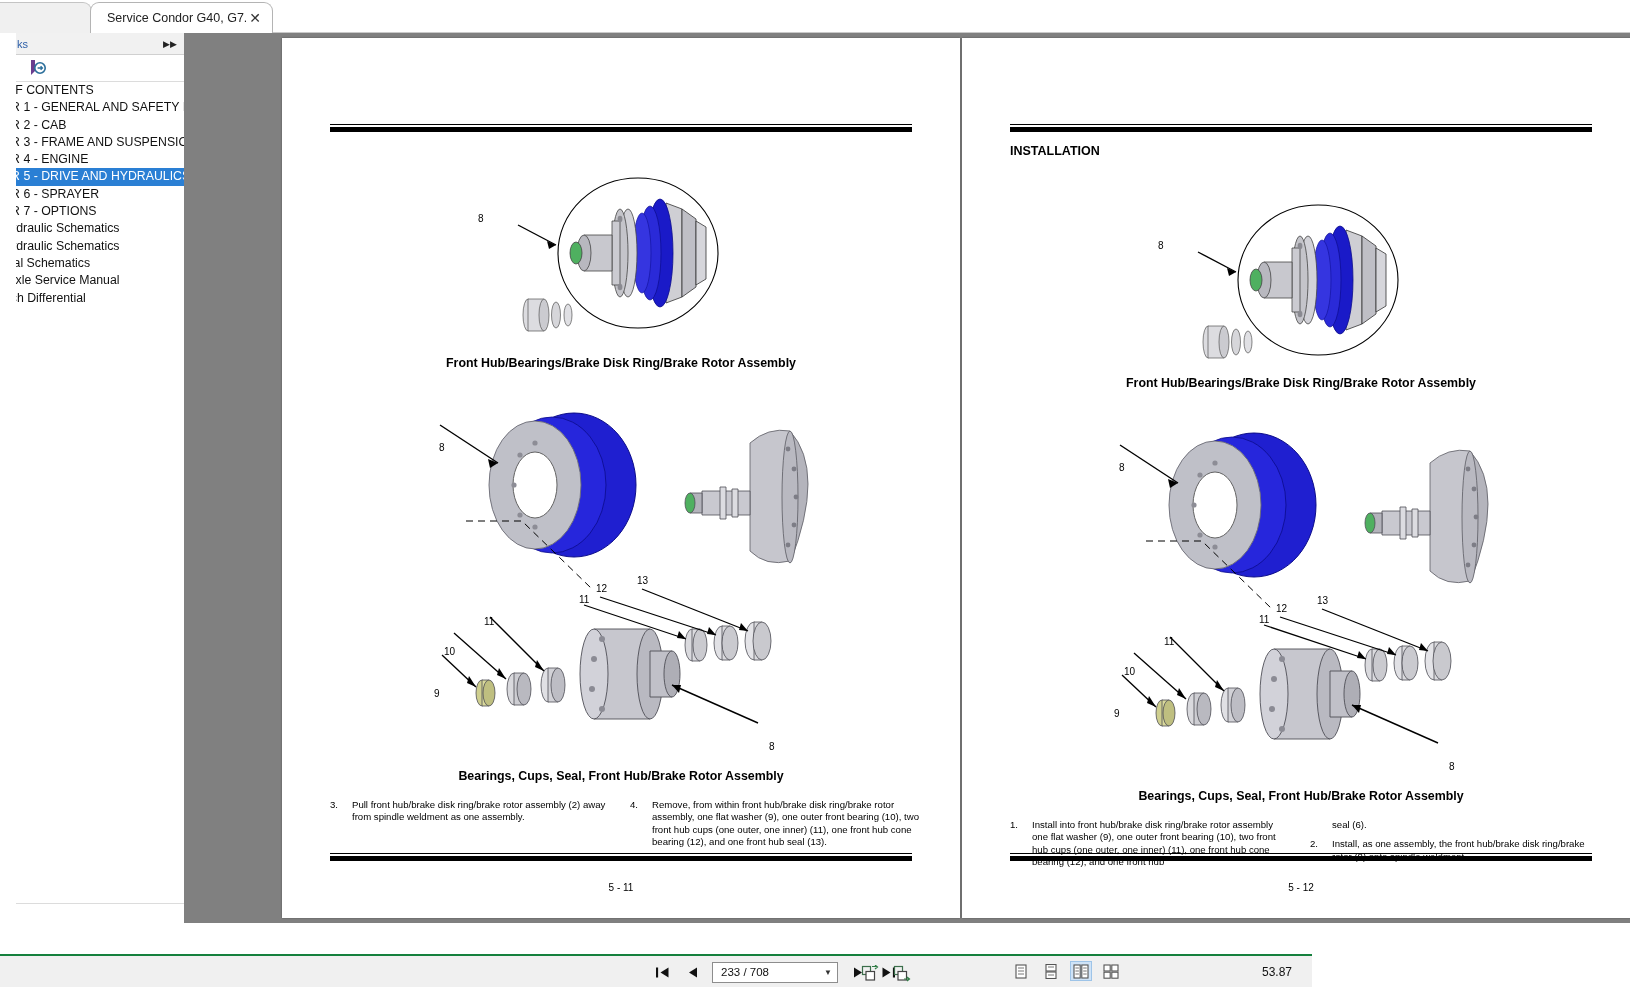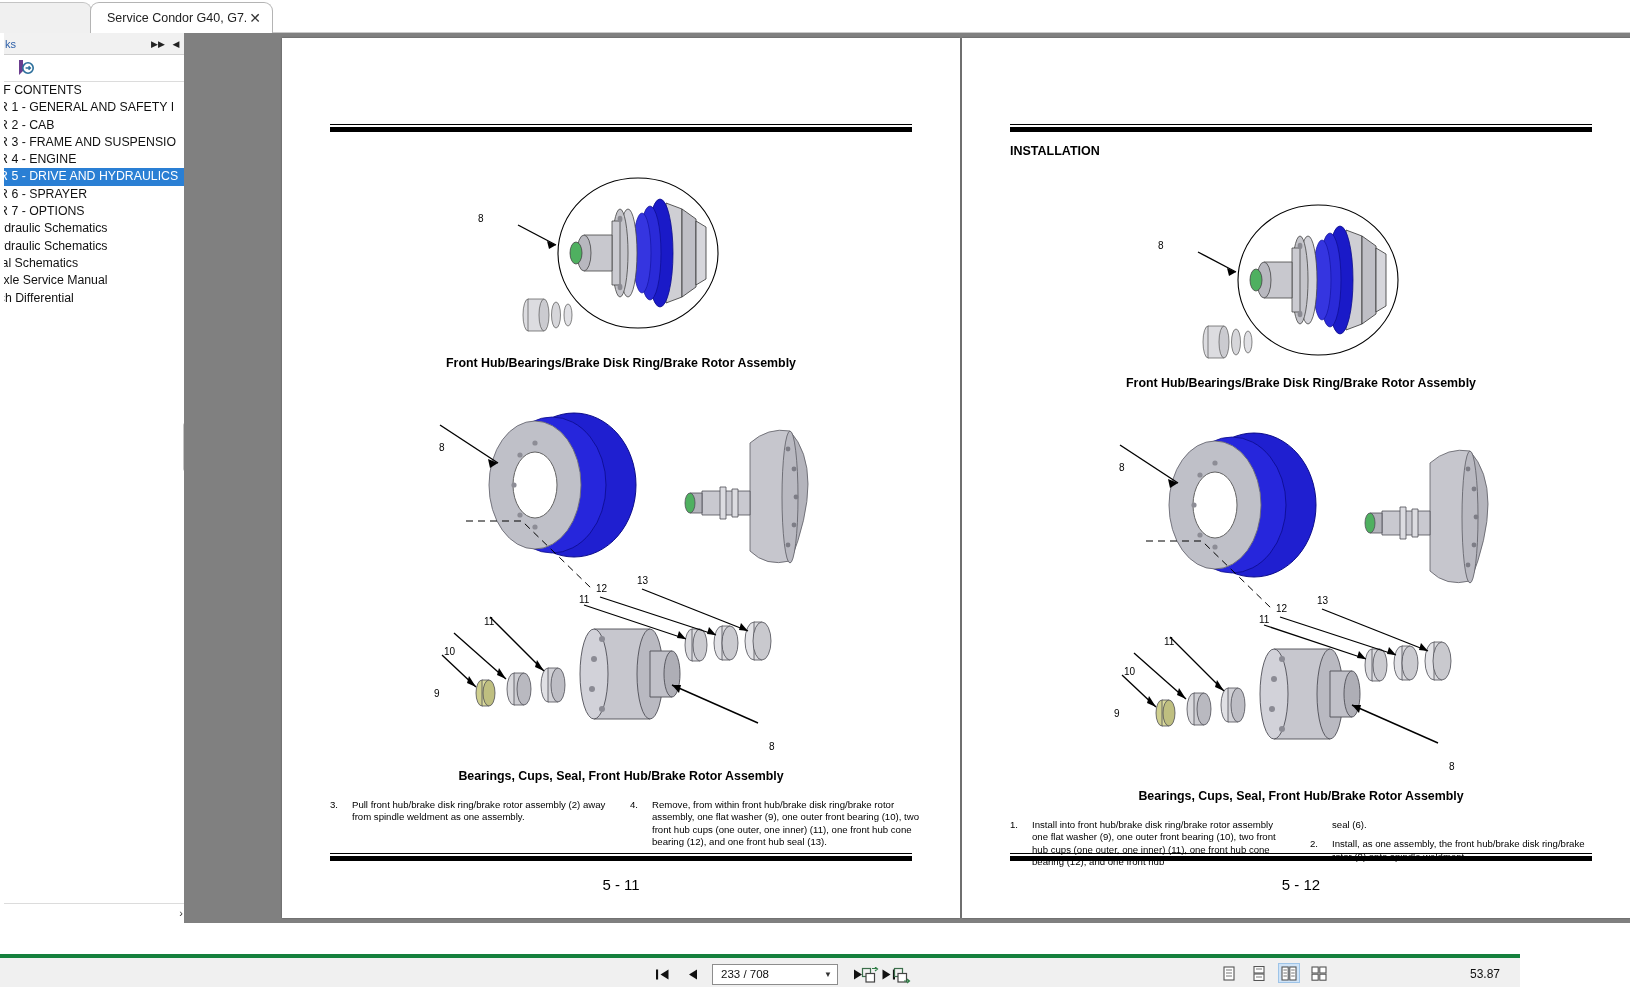--- a/index.html
+++ b/index.html
@@ -42,21 +42,21 @@
     flex: 1;
   }
   .tab-close {
     width: 18px; height: 18px; margin-right: 8px;
     display: flex; align-items: center; justify-content: center;
     font-size: 14px; color: #333; line-height: 1; cursor: pointer;
   }
 
   
   .sidebar {
-    position: absolute; left: 4px; top: 33px; width: 176px; height: 890px;
+    position: absolute; left: 16px; top: 33px; width: 176px; height: 890px;
     background: #ffffff;
     border-right: 1px solid #b7b7b7;
   }
   .sidebar-header {
     position: absolute; left: 0; top: 0; width: 183px; height: 22px;
     background: #f1f1f1;
     border-bottom: 1px solid #d0d0d0;
     display: flex; align-items: center;
   }
   .sidebar-header-title {
@@ -143,21 +143,21 @@
   .rule-top .thin { height: 1px; background: #000; }
   .rule-top .thick { height: 5px; background: #000; margin-top: 2px; }
   .rule-bot {
     position: absolute; left: 48px; right: 48px; bottom: 57px;
   }
   .rule-bot .thin { height: 1px; background: #000; }
   .rule-bot .thick { height: 5px; background: #000; margin-top: 2px; }
 
   .pg-footer {
     position: absolute; left: 0; right: 0; bottom: 25px;
-    text-align: center; font-size: 15px; color: #000;
+    text-align: center; font-size: 10px; color: #000;
   }
   .pg-heading {
     position: absolute; left: 48px; top: 106px;
     font-size: 12.5px; font-weight: bold; color: #000;
   }
 
   .fig-caption {
     position: absolute; left: 0; right: 0;
     text-align: center;
     font-size: 12.4px; font-weight: bold; color: #000;
@@ -175,23 +175,23 @@
   .art { position: absolute; }
 
   .callout { position: absolute; font-size: 10px; color: #000; }
 
   
   .bottombar {
     position: absolute; left: 0; top: 923px; width: 1630px; height: 64px;
     background: #ffffff;
   }
   .bottombar-inner {
-    position: absolute; left: 0; top: 31px; width: 1520px; height: 33px;
+    position: absolute; left: 0; top: 31px; width: 1312px; height: 33px;
     background: #f0f0f0;
-    border-top: 4px solid #15803d;
+    border-top: 2px solid #15803d;
     display: flex; align-items: center; padding-left: 24px;
   }
   .bb-btn {
     width: 24px; height: 24px;
     display: flex; align-items: center; justify-content: center;
     cursor: pointer; color: #111;
   }
   .nav-group {
     position: absolute; left: 650px; top: 4px;
     display: flex; align-items: center; gap: 7px;

